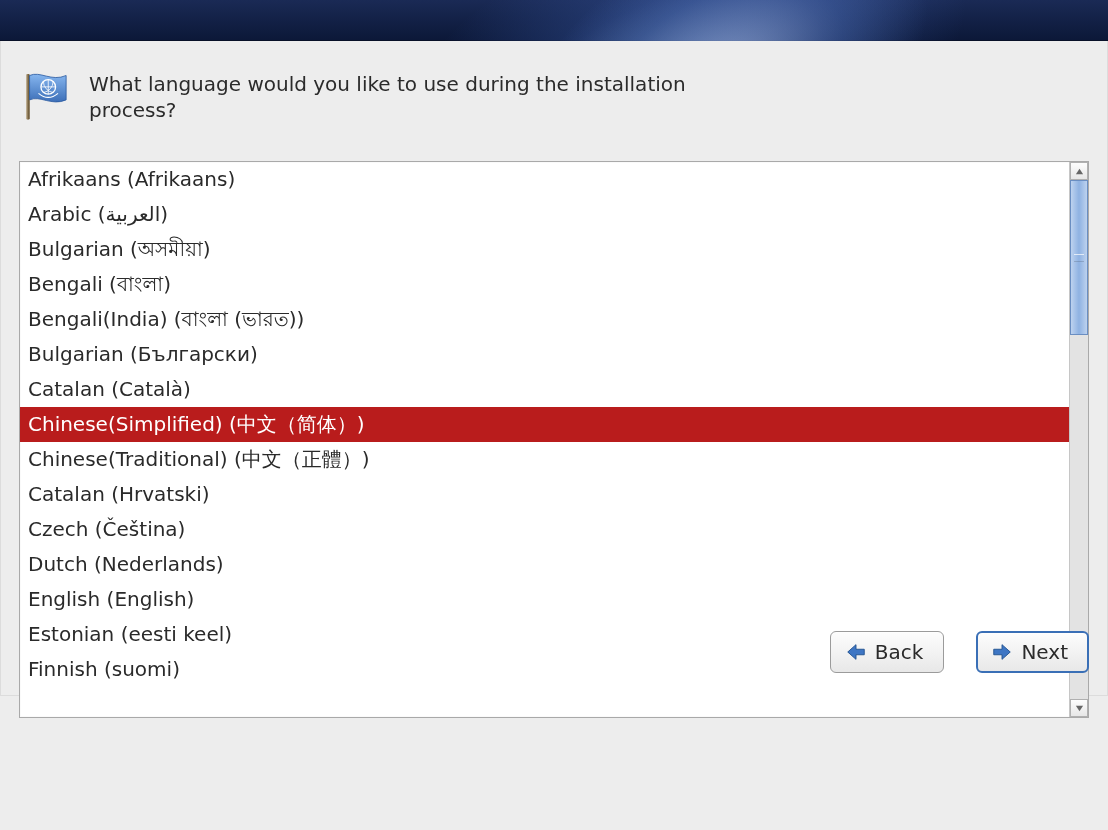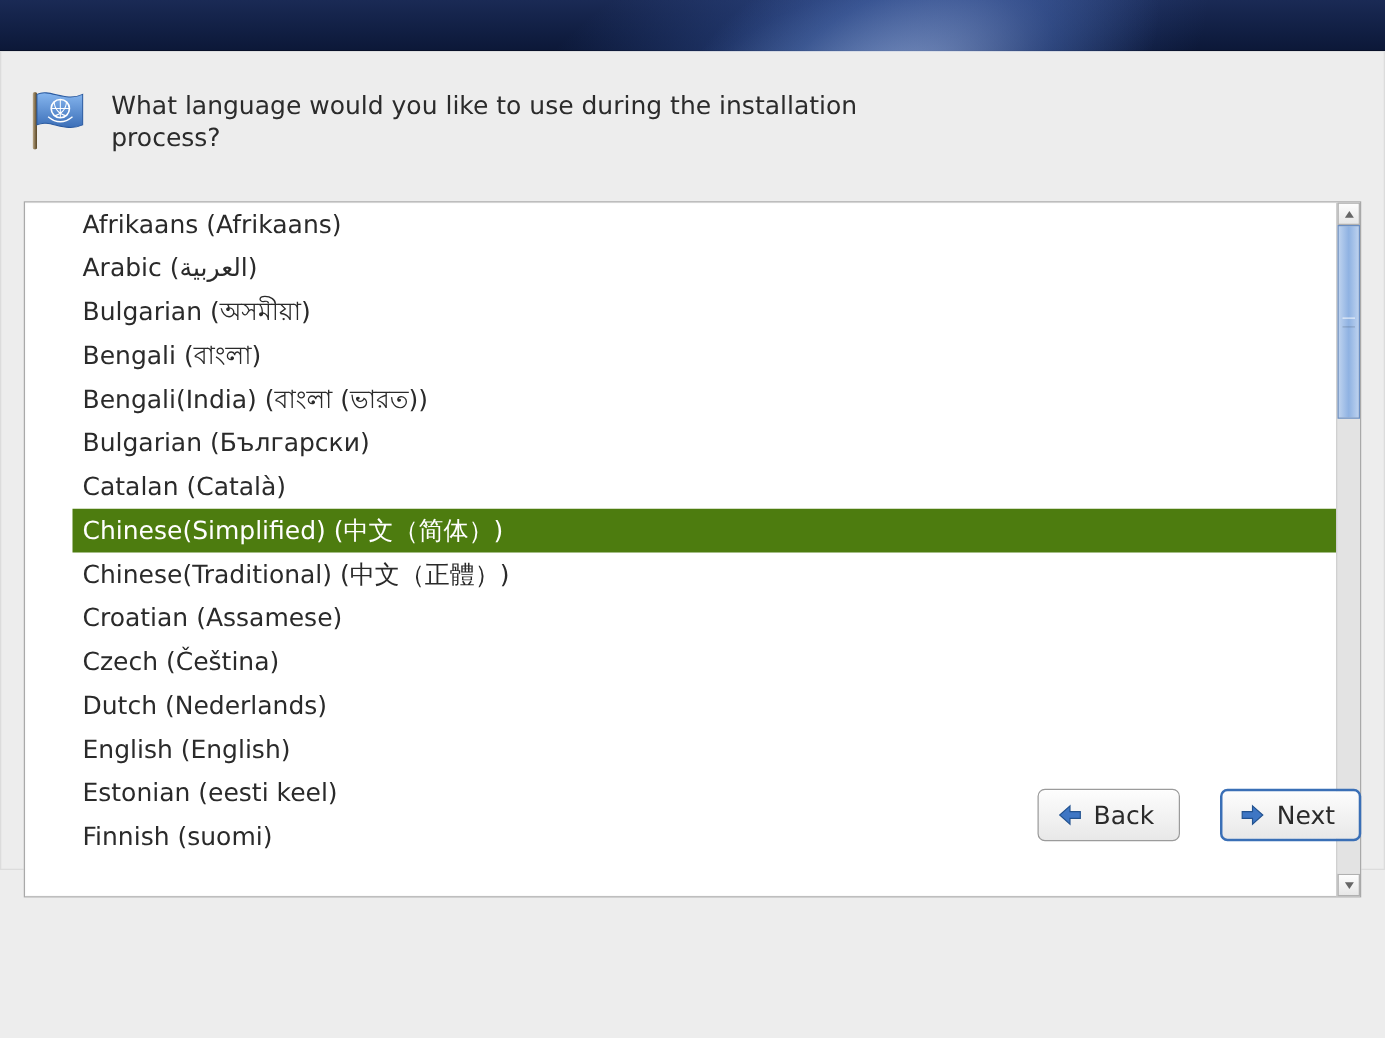--- a/index.html
+++ b/index.html
@@ -92,24 +92,23 @@
     flex: 1;
     overflow: hidden;
     font-size: 20px;
     line-height: 1.55;
     color: #2a2a2a;
   }
   .lang-item {
     padding: 2px 8px 2px 8px;
     white-space: nowrap;
     cursor: default;
-    margin-left: 38px;
   }
   .lang-item.selected {
-    background: #4d7c0f;
+    background: #b91c1c;
     color: #fff;
   }
 
   
   .vscroll {
     width: 18px;
     flex: none;
     background: #e6e6e6;
     border-left: 1px solid #c6c6c6;
     display: flex;
@@ -215,21 +214,21 @@
     <div class="lang-list" id="lang-list">
         <div class="lang-item">Afrikaans (Afrikaans)</div>
         <div class="lang-item">Arabic (العربية)</div>
         <div class="lang-item">Bulgarian (অসমীয়া)</div>
         <div class="lang-item">Bengali (বাংলা)</div>
         <div class="lang-item">Bengali(India) (বাংলা (ভারত))</div>
         <div class="lang-item">Bulgarian (Български)</div>
         <div class="lang-item">Catalan (Català)</div>
         <div class="lang-item selected">Chinese(Simplified) (中文（简体）)</div>
         <div class="lang-item">Chinese(Traditional) (中文（正體）)</div>
-        <div class="lang-item">Croatian (Assamese)</div>
+        <div class="lang-item">Catalan (Hrvatski)</div>
         <div class="lang-item">Czech (Čeština)</div>
         <div class="lang-item">Dutch (Nederlands)</div>
         <div class="lang-item">English (English)</div>
         <div class="lang-item">Estonian (eesti keel)</div>
         <div class="lang-item">Finnish (suomi)</div>
       </div>
     <div class="vscroll">
       <div class="arrow">
         <svg viewBox="0 0 10 10" width="9" height="9">
             <path d="M5 2 L9 8 L1 8 Z" fill="#666"></path>

